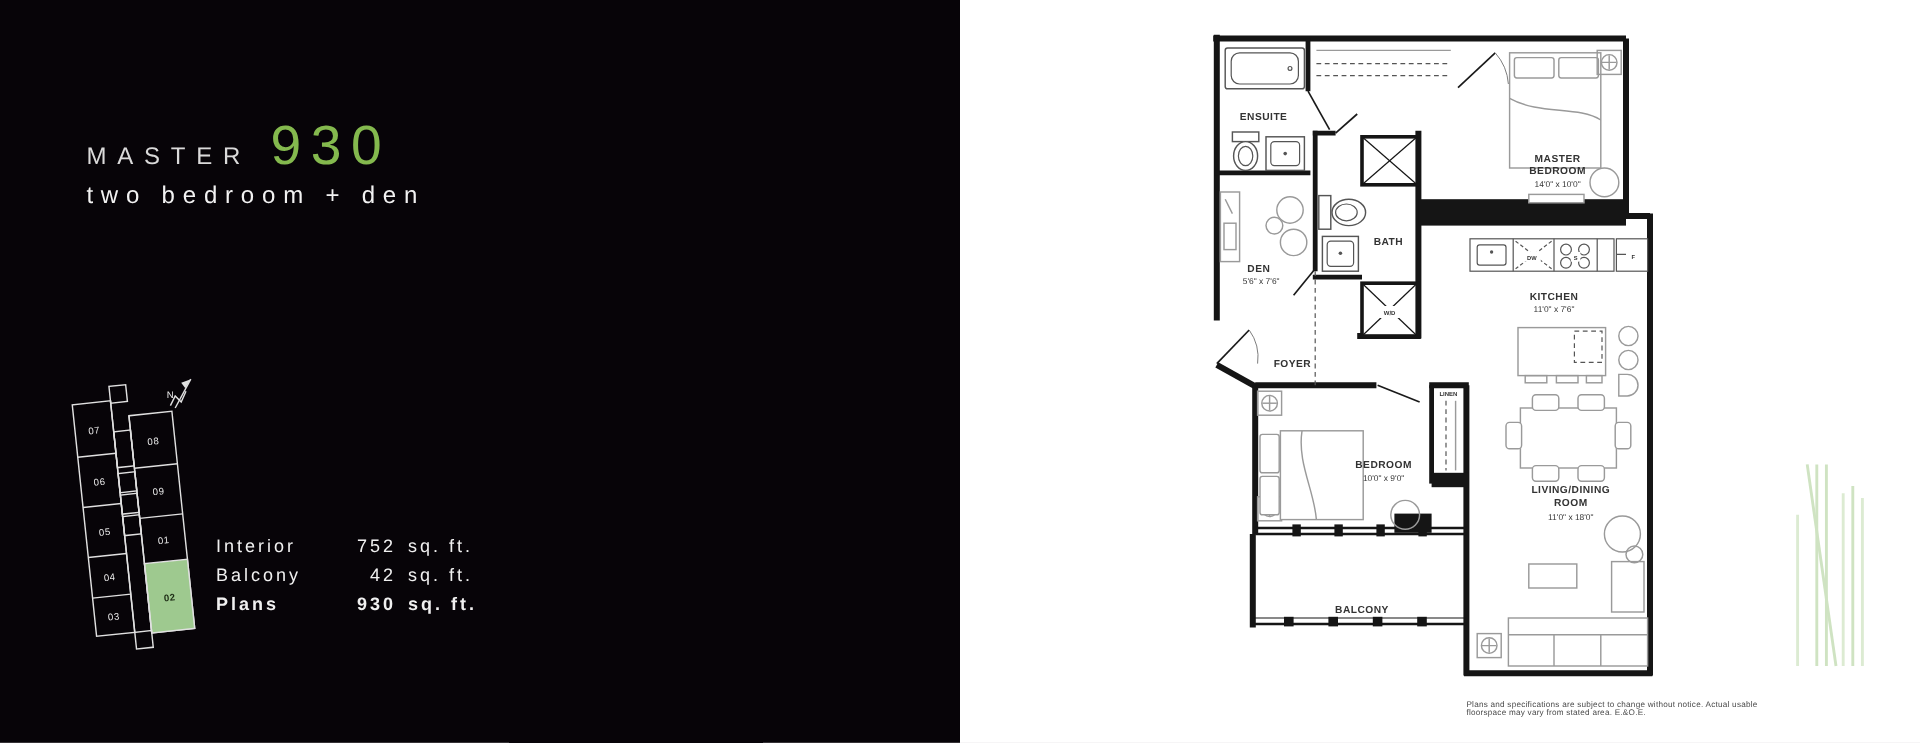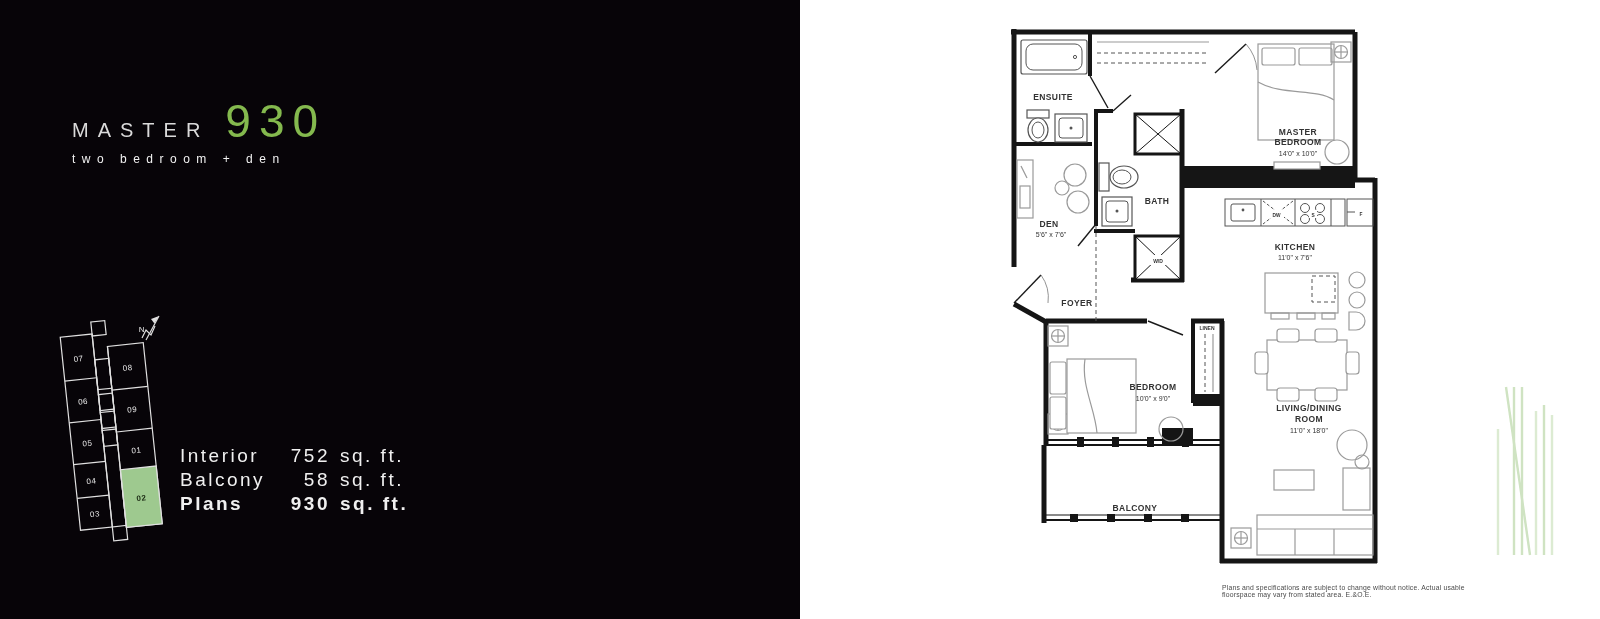--- a/index.html
+++ b/index.html
@@ -5,25 +5,25 @@
   html,body{margin:0;padding:0;background:#ffffff;}
   body{width:1600px;height:619px;position:relative;overflow:hidden;
        font-family:"Liberation Sans",sans-serif;}
 
   
   .panel-left{position:absolute;left:0;top:0;width:800px;height:619px;background:#070408;}
   .title-block{position:absolute;left:72px;top:94px;color:#e6e6e6;}
   .title-row{display:flex;align-items:baseline;}
   .suite-word{font-size:20px;letter-spacing:9px;color:#dadada;font-weight:400;}
   .suite-num{font-size:46px;letter-spacing:8px;color:#84b94e;font-weight:400;margin-left:16px;}
-  .subtitle{margin-top:4px;font-size:12px;letter-spacing:6.5px;color:#f2f2f2;font-weight:400;}
+  .subtitle{margin-top:4px;font-size:20px;letter-spacing:6.5px;color:#f2f2f2;font-weight:400;}
 
   .stats{position:absolute;left:180px;top:444px;color:#f0f0f0;}
   .stat-row{display:grid;grid-template-columns:108px 52px 70px;align-items:baseline;
-            font-size:19px;letter-spacing:2.5px;line-height:24px;}
+            font-size:15px;letter-spacing:2.5px;line-height:24px;}
   .stat-val{text-align:right;padding-right:10px;}
   .stat-row.total{font-weight:700;}
 
   
   .w5{stroke:#151515;stroke-width:5;fill:none;}
   .w4{stroke:#151515;stroke-width:4;fill:none;}
   .w3{stroke:#151515;stroke-width:3;fill:#fff;}
   .w2{stroke:#151515;stroke-width:2;fill:none;}
   .w1k{stroke:#151515;stroke-width:1;fill:none;}
   .thin{stroke:#9a9a9a;stroke-width:1.2;fill:#fff;}
@@ -107,21 +107,21 @@
   </svg>
 
   <div class="stats">
     <div class="stat-row">
       <span>Interior</span>
       <span class="stat-val">752</span>
       <span>sq. ft.</span>
     </div>
     <div class="stat-row">
       <span>Balcony</span>
-      <span class="stat-val">58</span>
+      <span class="stat-val">42</span>
       <span>sq. ft.</span>
     </div>
     <div class="stat-row total">
       <span>Plans</span>
       <span class="stat-val">930</span>
       <span>sq. ft.</span>
     </div>
   </div>
 </div>
 

